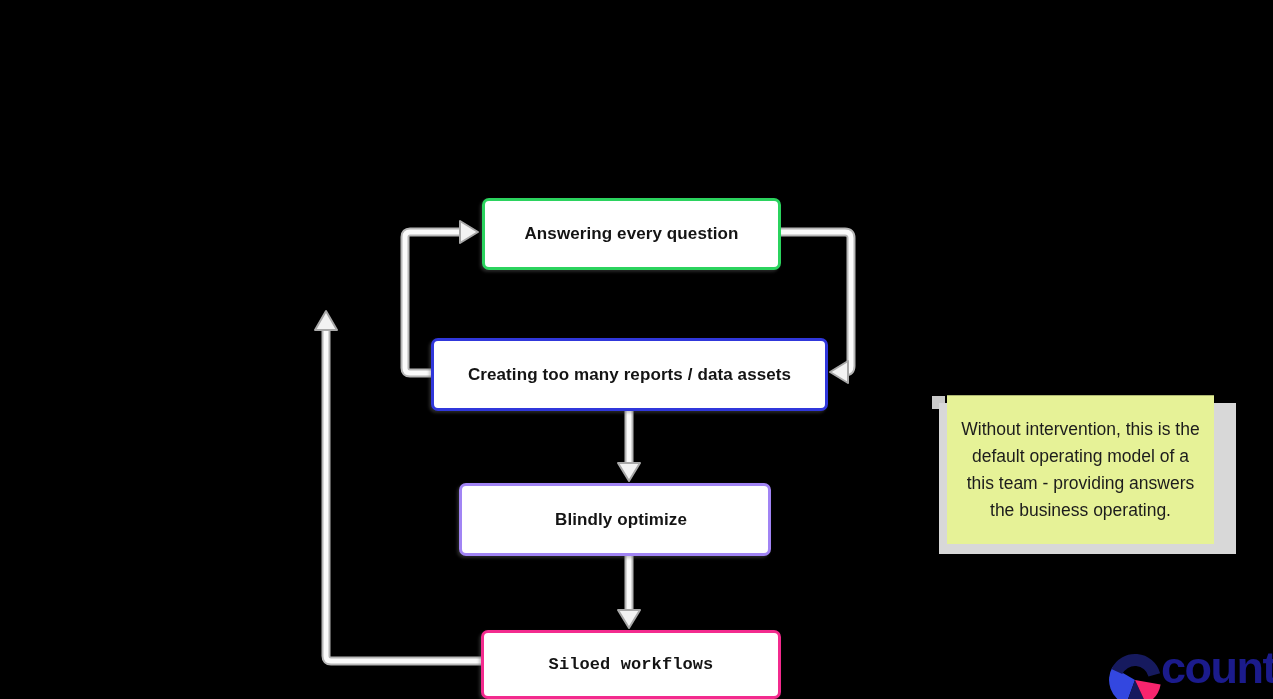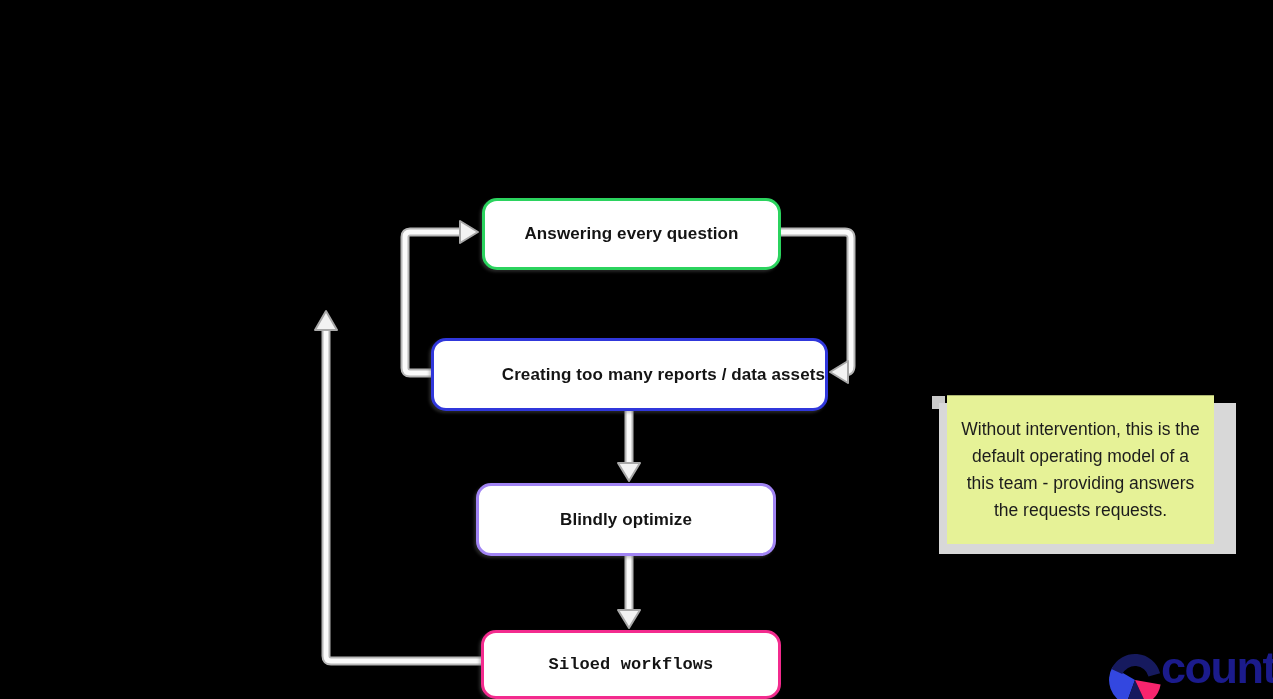--- a/index.html
+++ b/index.html
@@ -11,36 +11,36 @@
   }
   .canvas{
     position:absolute;inset:0;
     width:1273px;height:699px;
   }
   
   .node{
     position:absolute;
     background:#ffffff;
     border:3px solid #888;
-    border-radius:15px;
+    border-radius:7px;
     display:flex;align-items:center;justify-content:center;
     box-shadow:-2px 2px 3px rgba(110,110,110,.35);
     z-index:3;
   }
   .node-label{
     font-weight:700;
     font-size:17px;
     color:#141414;
     text-align:center;
     letter-spacing:.1px;
     white-space:nowrap;
   }
   #node-answering{left:482px;top:198px;width:293px;height:66px;}
   #node-creating {left:431px;top:338px;width:391px;height:67px;}
-  #node-blindly  {left:476px;top:483px;width:294px;height:67px;}
+  #node-blindly  {left:459px;top:483px;width:294px;height:67px;padding-left:12px;}
   #node-siloed   {left:481px;top:630px;width:294px;height:63px;font-family:Liberation Mono, monospace;}
 
   
   svg.edges{position:absolute;inset:0;z-index:2;}
   .shaft-outer{fill:none;stroke:#b6b6b6;stroke-width:9;stroke-linejoin:round;stroke-linecap:butt;}
   .shaft-inner{fill:none;stroke:#fafafa;stroke-width:5;stroke-linejoin:round;stroke-linecap:butt;}
   .head{fill:#f3f3f3;stroke:#a8a8a8;stroke-width:2;stroke-linejoin:round;}
 
   
   .note-shadow{
@@ -117,39 +117,39 @@
       <path class="shaft-outer" d="M481,661 H331 Q326,661 326,656 V330"></path>
       <path class="shaft-inner" d="M481,661 H331 Q326,661 326,656 V330"></path>
       <polygon class="head" points="326,311 315,330 337,330"></polygon>
     </g>
   </svg>
 
   <div class="node" id="node-answering" style="border-color: rgb(43, 211, 94);">
     <span class="node-label">Answering every question</span>
   </div>
 
-  <div class="node" id="node-creating" style="border-color: rgb(48, 55, 219); justify-content: flex-end;">
+  <div class="node" id="node-creating" style="border-color: rgb(48, 55, 219);">
     <span class="node-label">Creating too many reports / data assets</span>
   </div>
 
   <div class="node" id="node-blindly" style="border-color: rgb(161, 132, 244);">
     <span class="node-label">Blindly optimize</span>
   </div>
 
   <div class="node" id="node-siloed" style="border-color: rgb(243, 43, 142);">
     <span class="node-label">Siloed workflows</span>
   </div>
 
   <div class="note-handle"></div>
   <div class="note-shadow" style="background: rgb(216, 216, 216);"></div>
   <div class="sticky-note" style="background: rgb(230, 242, 151); color: rgb(28, 28, 28);">
     <div class="note-line">Without intervention, this is the</div>
     <div class="note-line">default operating model of a</div>
     <div class="note-line">this team - providing answers</div>
-    <div class="note-line">the requests requests.</div>
+    <div class="note-line">the business operating.</div>
   </div>
 
   <div class="brand">
     <svg class="brand-mark" viewBox="0 0 54 54">
 
       <path d="M27,27 L4.5,14 A26,26 0 0 0 18.1,51.4 Z" fill="#3347e0"></path>
 
       <path d="M27,27 L18.1,51.4 A26,26 0 0 0 38,50.6 Z" fill="#161a5e"></path>
 
       <path d="M27,27 L38,50.6 A26,26 0 0 0 52.6,31.5 Z" fill="#f8256e"></path>

